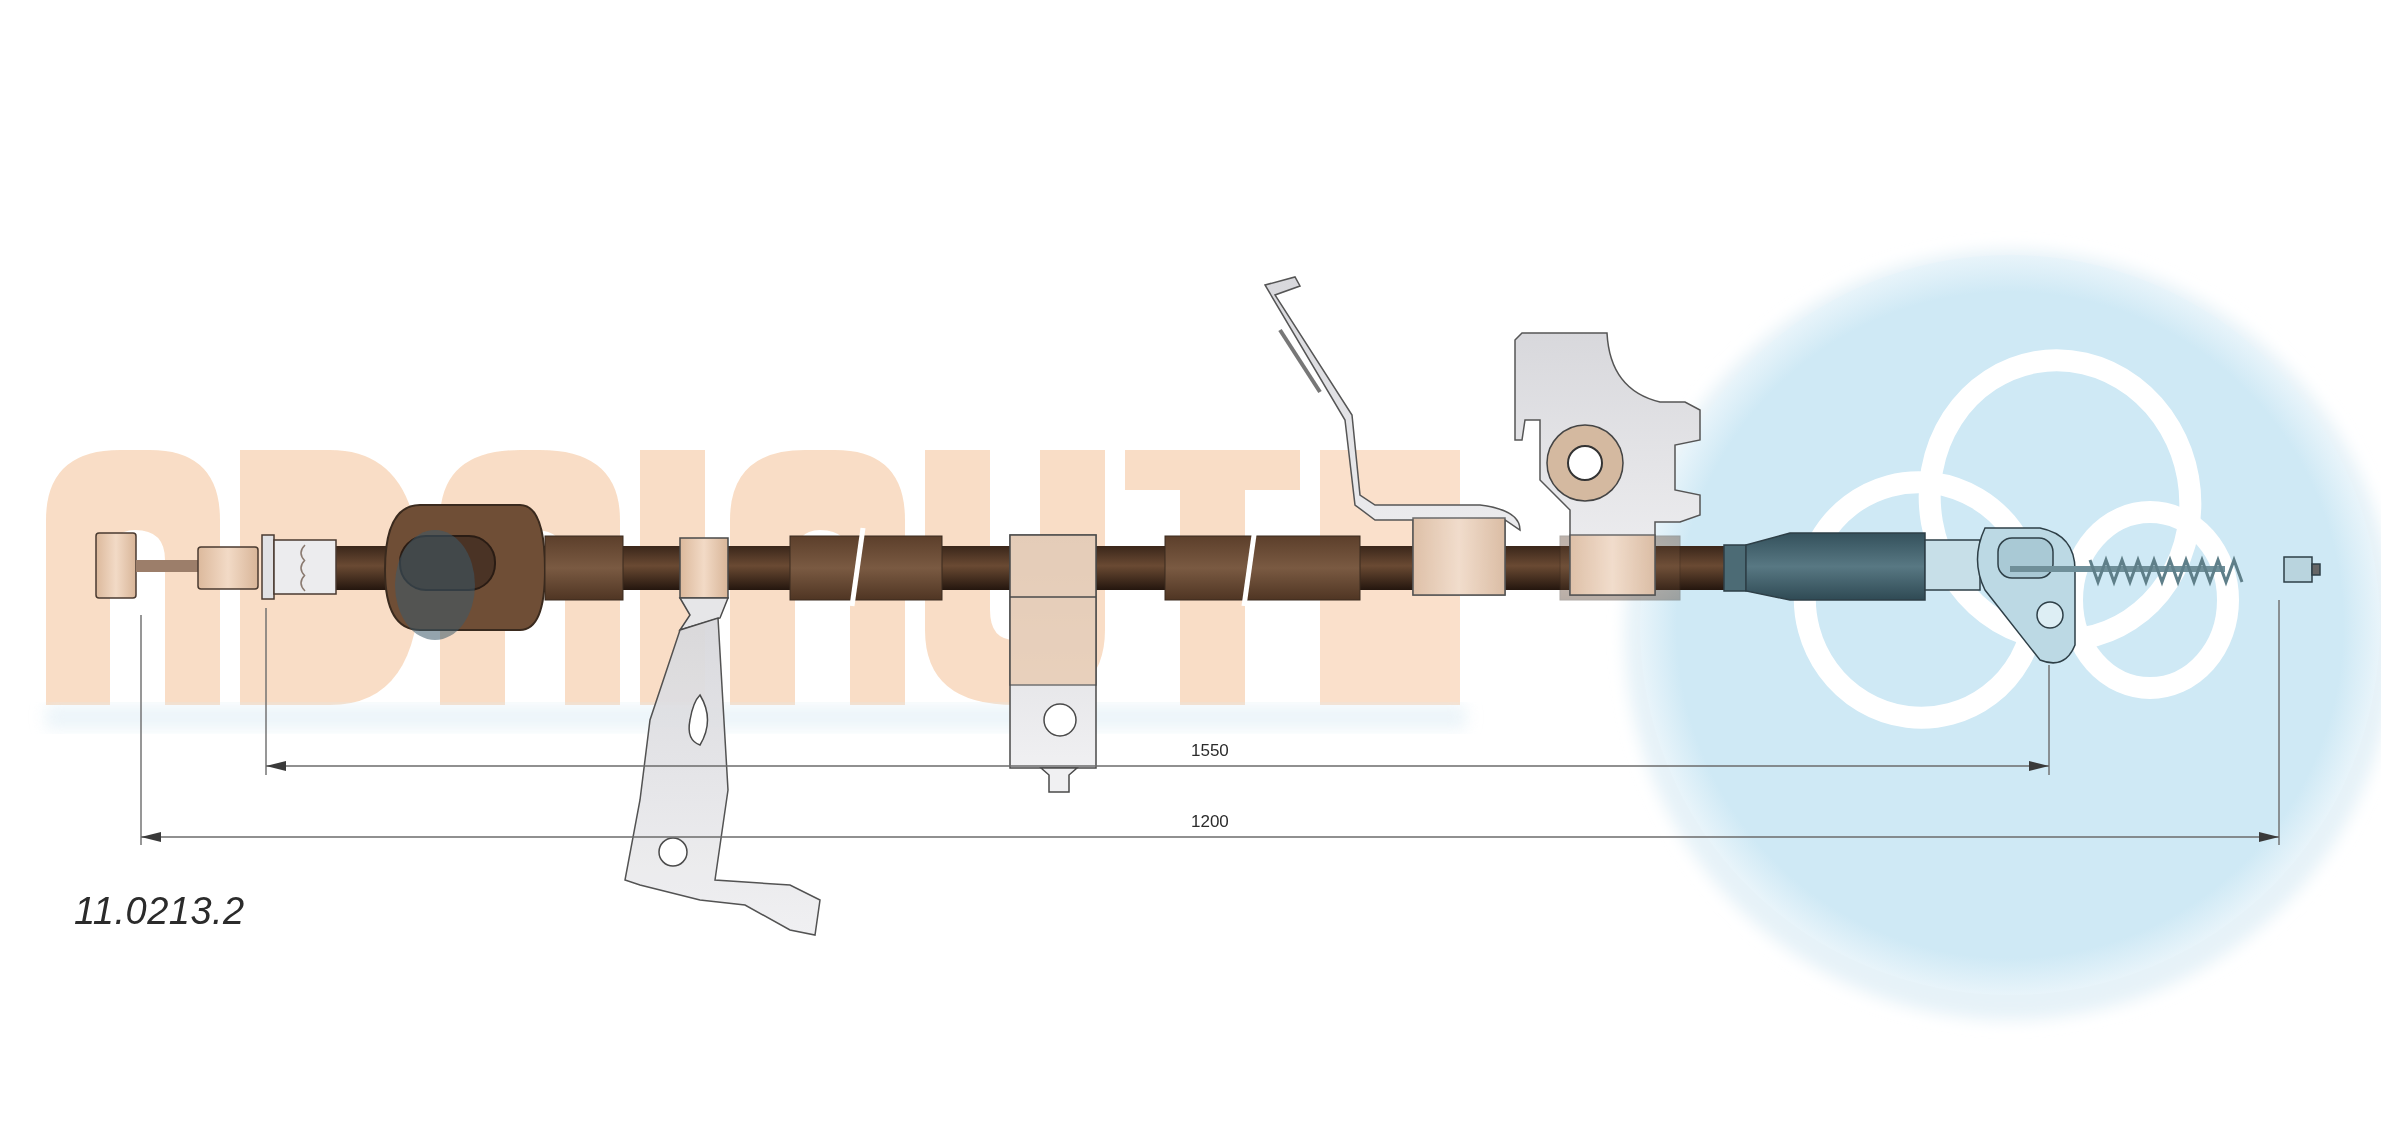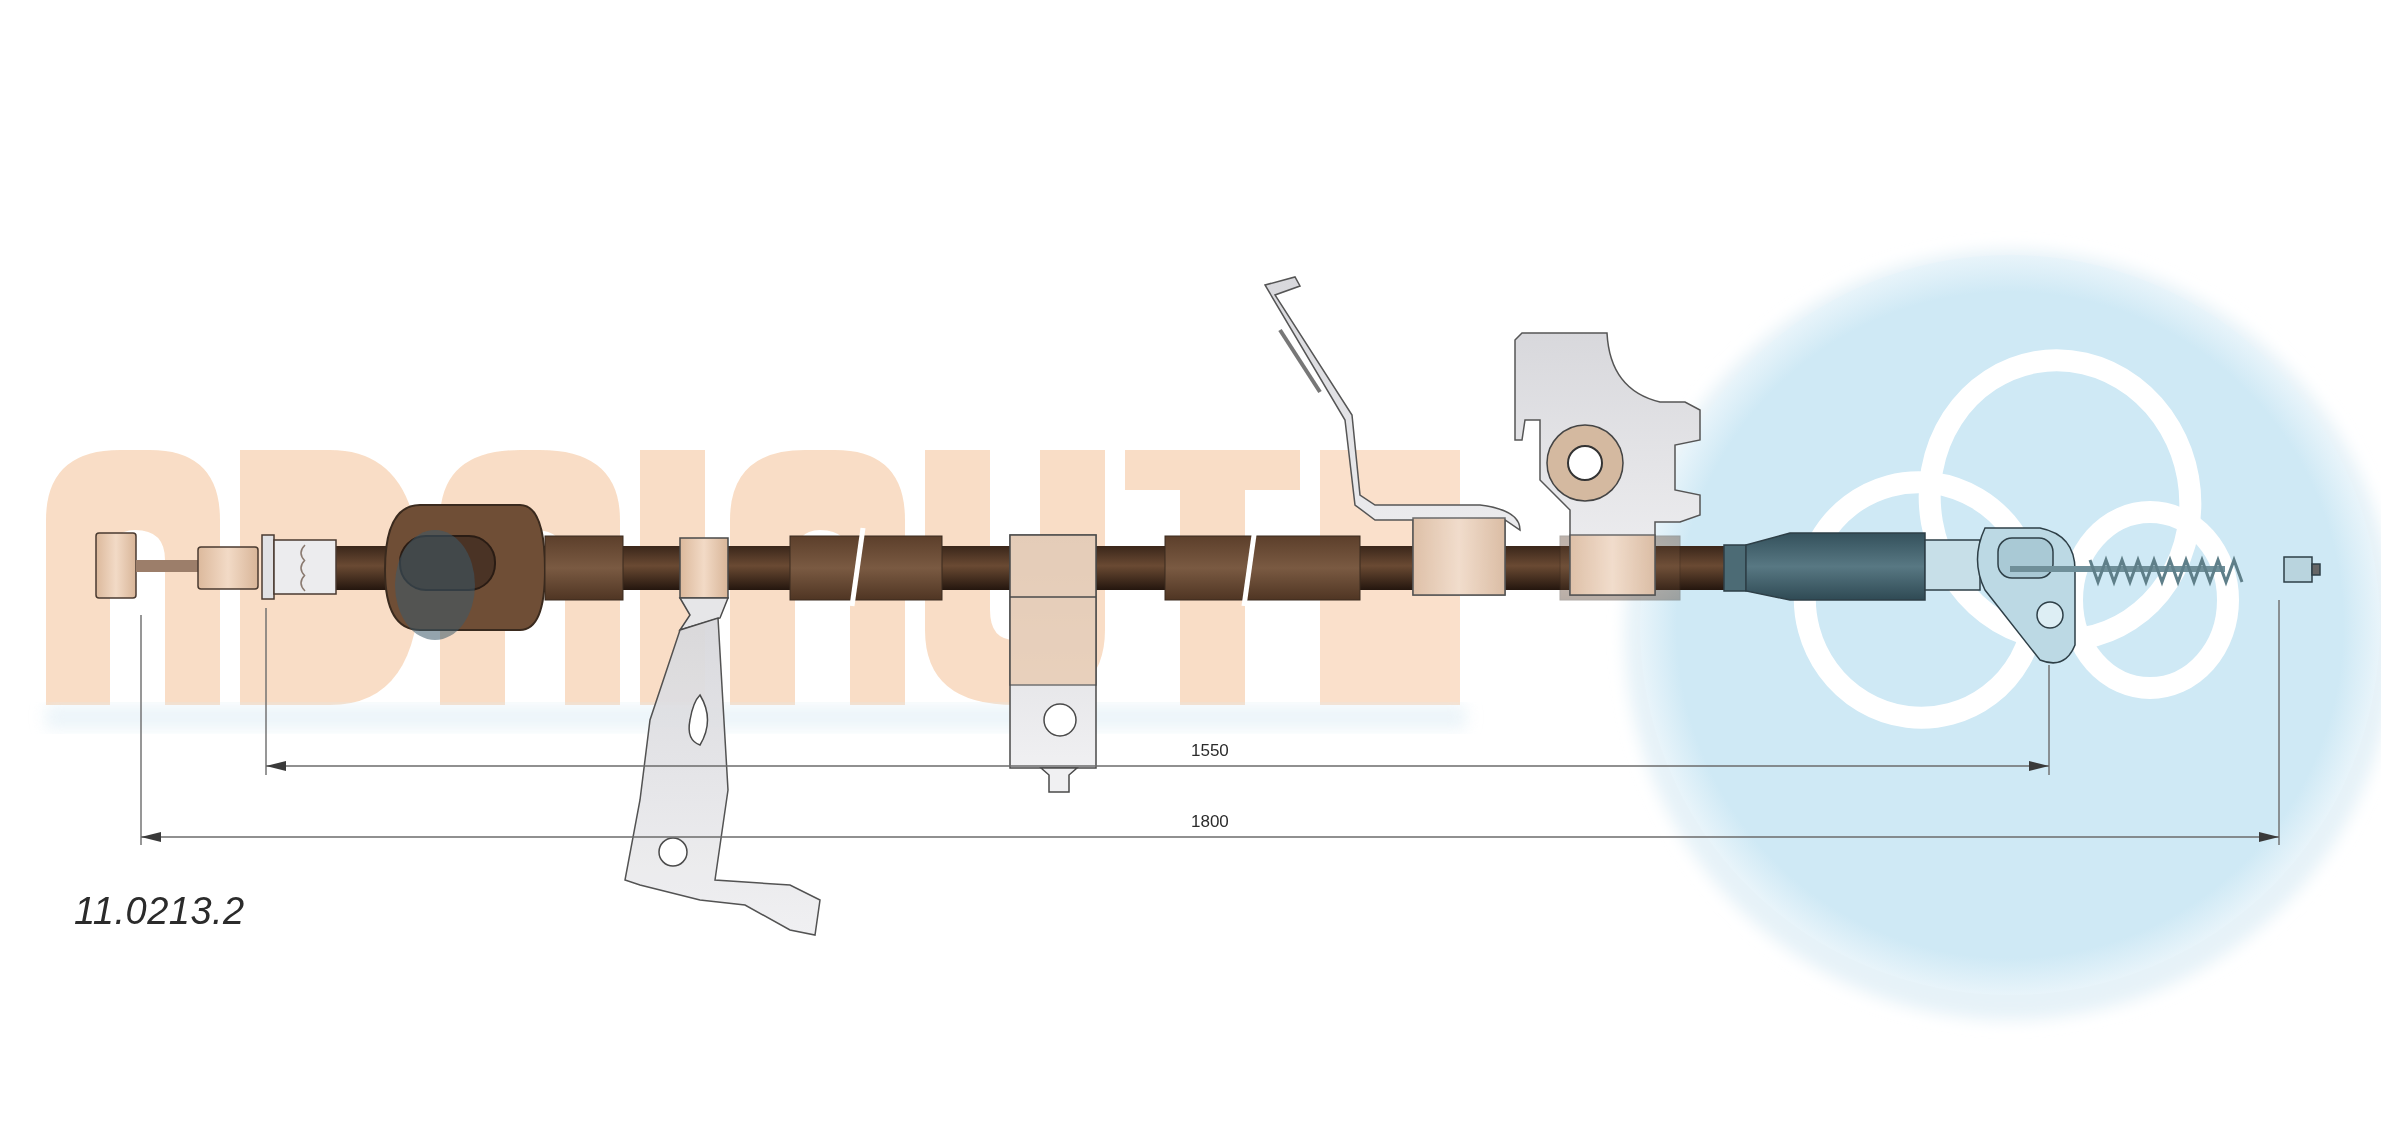--- a/index.html
+++ b/index.html
@@ -159,15 +159,15 @@
       <line x1="266" y1="766" x2="2049" y2="766"></line>
       <path d="M266,766 l20,-5 l0,10 Z" stroke="none"></path>
       <path d="M2049,766 l-20,-5 l0,10 Z" stroke="none"></path>
       <line x1="141" y1="837" x2="2279" y2="837"></line>
       <path d="M141,837 l20,-5 l0,10 Z" stroke="none"></path>
       <path d="M2279,837 l-20,-5 l0,10 Z" stroke="none"></path>
     </g>
   </svg>
 
   <div class="dim-label" style="left:1191px; top:741px;">1550</div>
-  <div class="dim-label" style="left:1191px; top:812px;">1800</div>
+  <div class="dim-label" style="left:1191px; top:812px;">1200</div>
   <div class="part-number">11.0213.2</div>
 </div>
 
 </body></html>

